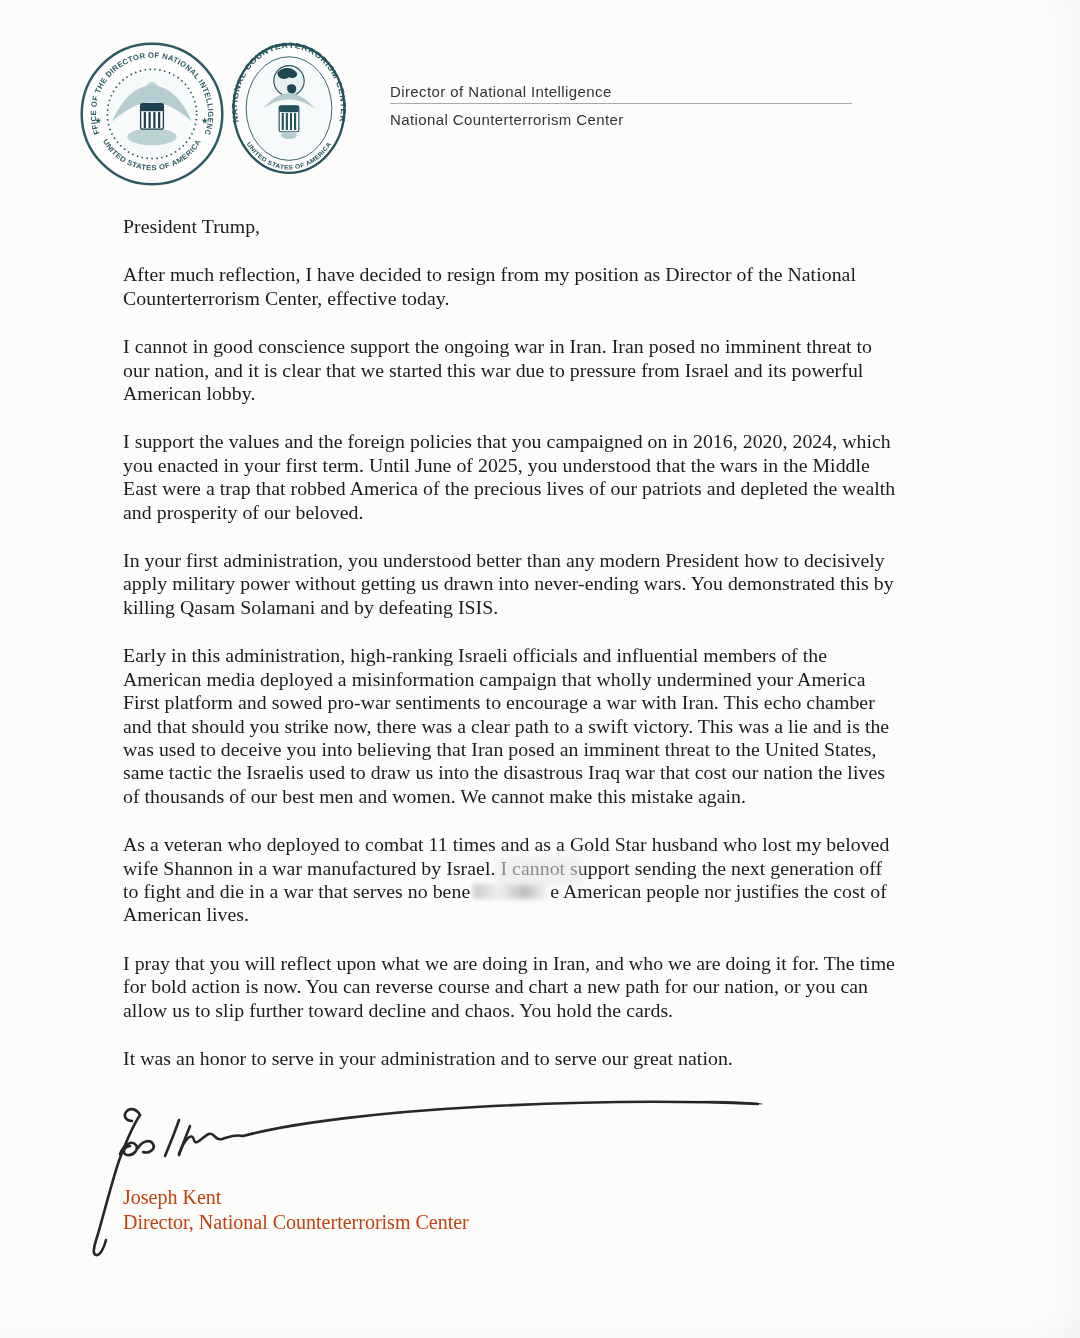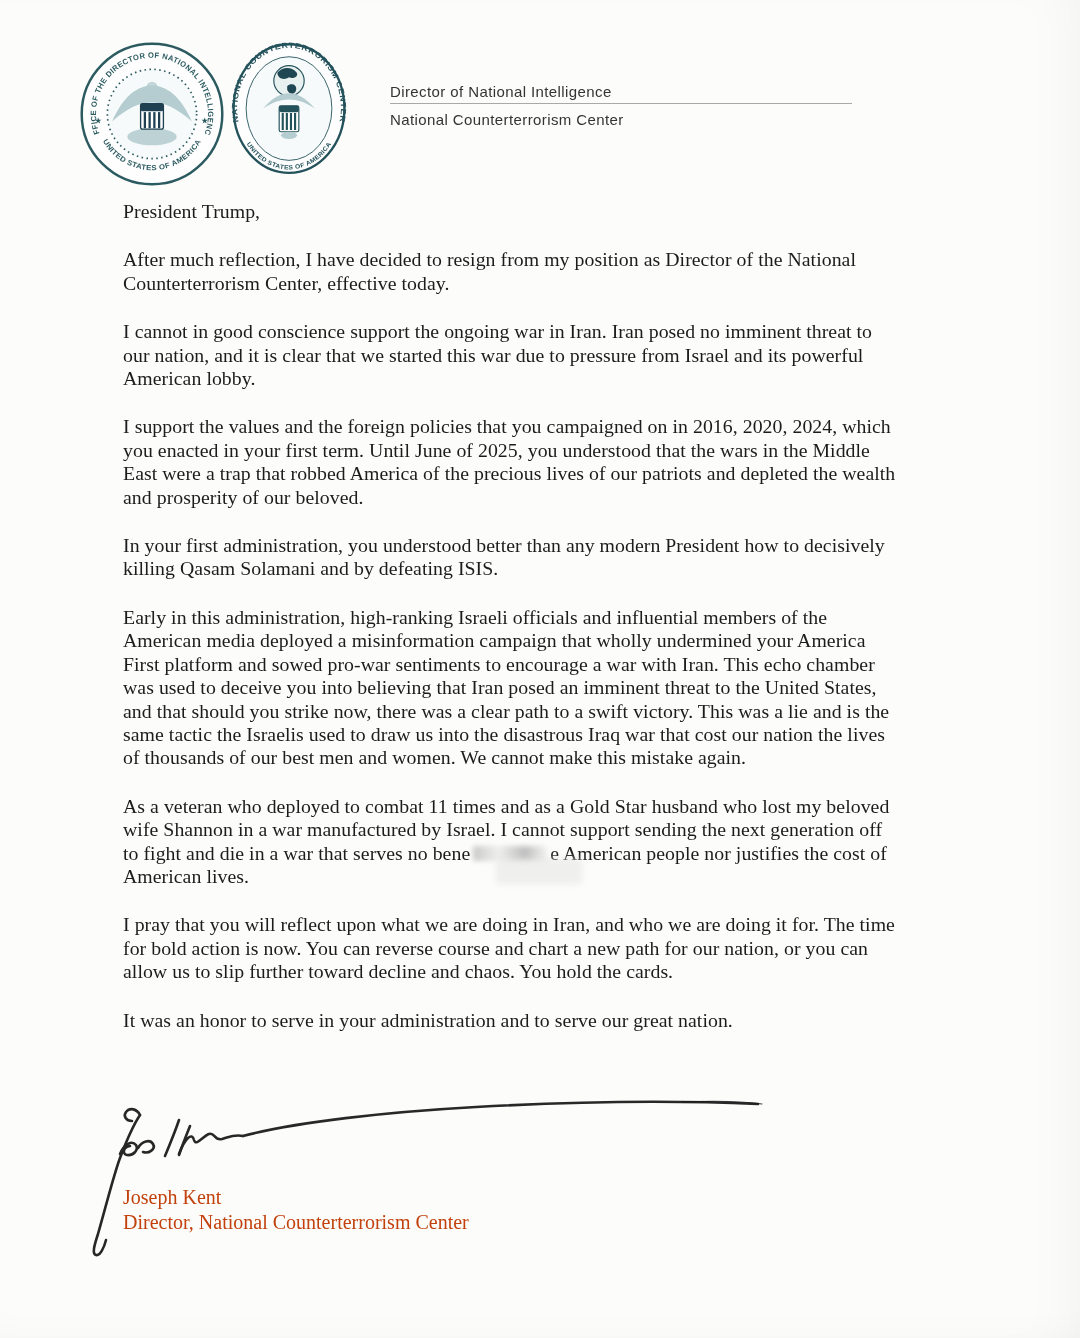--- a/index.html
+++ b/index.html
@@ -18,21 +18,21 @@
   .letterhead { position:absolute; left:0; top:0; width:100%; height:200px; }
   .seal { position:absolute; }
   .seal-odni { left:74px; top:38px; width:156px; height:152px; }
   .seal-nctc { left:222px; top:34px; width:134px; height:150px; }
   .agency-block { position:absolute; left:390px; top:83px; width:560px; }
   .agency-line { font-family:"Liberation Sans", sans-serif; font-size:15px; color:#343434; letter-spacing:0.4px; }
   .agency-rule { width:462px; height:0; border-bottom:1.6px solid #a9a9a9; margin-top:3px; }
   .agency-line2 { margin-top:7px; }
 
   
-  .letter-body { position:absolute; left:123px; top:200px; width:840px; }
+  .letter-body { position:absolute; left:123px; top:215px; width:840px; }
   .letter-body p { margin:0 0 25px 0; }
   .ln { font-size:19.8px; line-height:23.4px; white-space:nowrap; letter-spacing:0.05px; }
 
   
   .redaction {
     display:inline-block; width:74px; height:15px;
     margin:0 3px -1px 3px; border-radius:2px;
     background:linear-gradient(90deg, rgba(140,140,140,.45), rgba(200,200,200,.25) 35%, rgba(130,130,130,.5) 70%, rgba(210,210,210,.2));
     filter:blur(2.5px);
   }
@@ -146,30 +146,31 @@
       </p>
       <div class="ln">I support the values and the foreign policies that you campaigned on in 2016, 2020, 2024, which</div>
       <div class="ln">you enacted in your first term. Until June of 2025, you understood that the wars in the Middle</div>
       <div class="ln">East were a trap that robbed America of the precious lives of our patriots and depleted the wealth</div>
       <div class="ln">and prosperity of our beloved.</div>
     <p></p>
 
     <p>
       </p>
       <div class="ln">In your first administration, you understood better than any modern President how to decisively</div>
+      <div class="ln">apply military power without getting us drawn into never-ending wars. You demonstrated this by</div>
       <div class="ln">killing Qasam Solamani and by defeating ISIS.</div>
     <p></p>
 
     <p>
       </p>
       <div class="ln">Early in this administration, high-ranking Israeli officials and influential members of the</div>
       <div class="ln">American media deployed a misinformation campaign that wholly undermined your America</div>
       <div class="ln">First platform and sowed pro-war sentiments to encourage a war with Iran. This echo chamber</div>
+      <div class="ln">and that should you strike now, there was a clear path to a swift victory. This was a lie and is the</div>
       <div class="ln">was used to deceive you into believing that Iran posed an imminent threat to the United States,</div>
-      <div class="ln">and that should you strike now, there was a clear path to a swift victory. This was a lie and is the</div>
       <div class="ln">same tactic the Israelis used to draw us into the disastrous Iraq war that cost our nation the lives</div>
       <div class="ln">of thousands of our best men and women. We cannot make this mistake again.</div>
     <p></p>
 
     <p>
       </p>
       <div class="ln">As a veteran who deployed to combat 11 times and as a Gold Star husband who lost my beloved</div>
       <div class="ln">wife Shannon in a war manufactured by Israel. I cannot support sending the next generation off</div>
       <div class="ln"><span>to fight and die in a war that serves no bene</span><span class="redaction"></span><span>e American people nor justifies the cost of</span></div>
       <div class="ln">American lives.</div>

